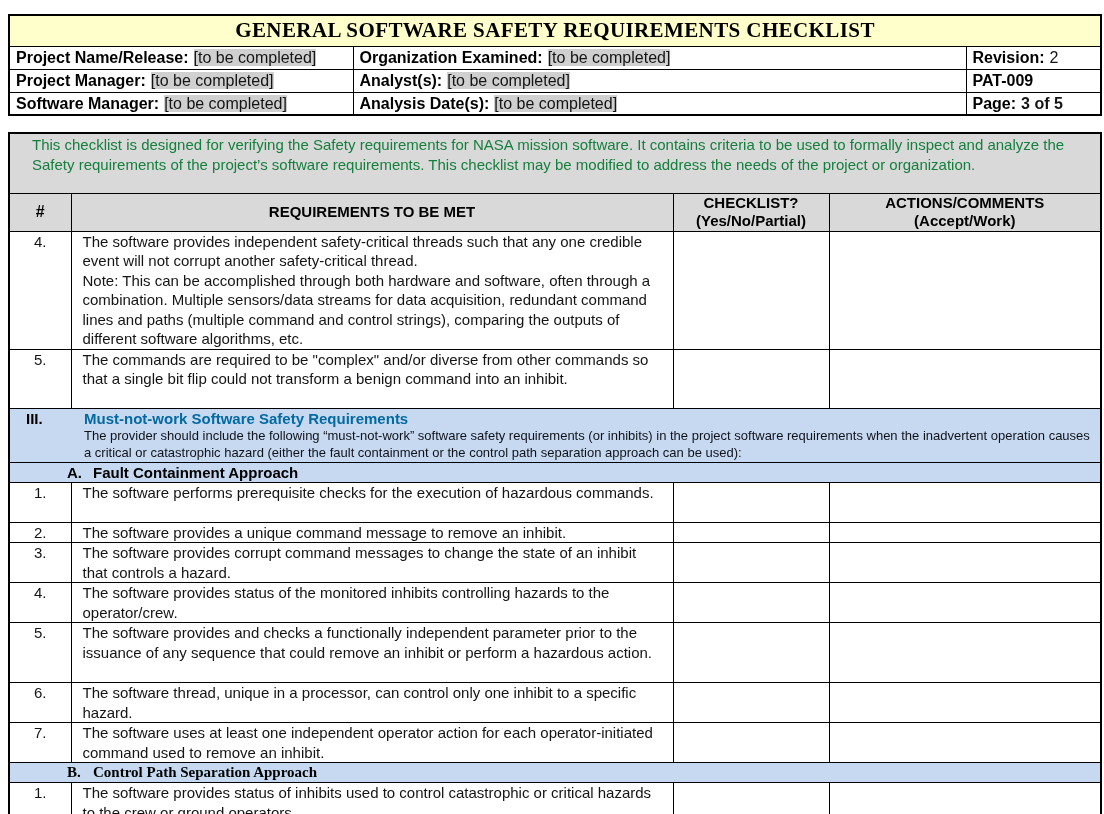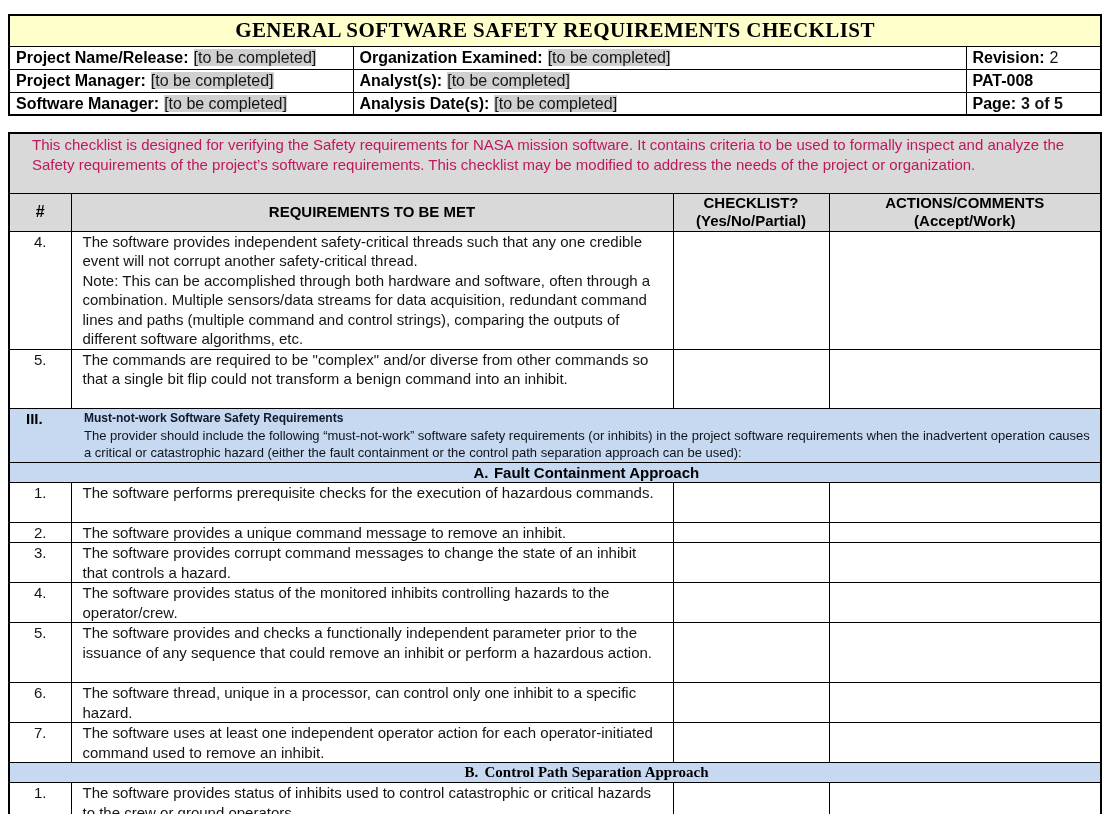--- a/index.html
+++ b/index.html
@@ -20,36 +20,36 @@
             vertical-align:middle; }
   .i-cell b { color:#000; }
   .val { margin-left:5px; }
   .hl { background:#D0D0D0; }
   .val-bold { font-weight:bold; }
 
   .gap { height:16px; }
 
   
   .intro-cell { background:#D9D9D9; font-size:15px; line-height:19.5px;
-                padding:1px 30px 0 22px; height:60px; color:#be185d; }
+                padding:1px 30px 0 22px; height:60px; color:#15803d; }
   .head-cell { background:#D9D9D9; font-weight:bold; text-align:center; vertical-align:middle;
                font-size:15px; line-height:18px; height:38px; color:#000; }
   .head-num { font-size:16px; }
 
   .c-num { text-align:center; font-size:15px; line-height:19.5px; padding-top:0; }
   .c-req { font-size:15px; line-height:19.5px; padding:0 8px 0 11px;margin-top:19px; }
 
   .section-cell { background:#C6D9F1; position:relative; padding:0 10px 0 74px;
                   font-size:13px; line-height:16.5px; color:#10131a; }
   .sec-num { position:absolute; left:16px; top:0; font-weight:bold; font-size:15px;
              line-height:19.5px; color:#000; }
-  .sec-title { font-weight:bold; font-size:12px; line-height:19.5px; color:#0f172a; display:block; }
+  .sec-title { font-weight:bold; font-size:15px; line-height:19.5px; color:#0369a1; display:block; }
 
   .sub-cell { background:#C6D9F1; font-weight:bold; font-size:15px; line-height:19px;
-              padding-left:57px; color:#000; vertical-align:middle;text-align:center; }
+              padding-left:57px; color:#000; vertical-align:middle; }
   .sub-letter { display:inline-block; width:26px; }
 </style>
 </head>
 <body>
 
 <div class="page">
 
   <table class="info-table">
     <colgroup>
         <col style="width:344px">
@@ -72,21 +72,21 @@
       </td>
     </tr>
     <tr>
       <td class="i-cell">
         <b>Project Manager:</b><span class="val hl">[to be completed]</span>
       </td>
       <td class="i-cell">
         <b>Analyst(s):</b><span class="val hl">[to be completed]</span>
       </td>
       <td class="i-cell">
-        <b>PAT-008</b><span class="val"></span>
+        <b>PAT-009</b><span class="val"></span>
       </td>
     </tr>
     <tr>
       <td class="i-cell">
         <b>Software Manager:</b><span class="val hl">[to be completed]</span>
       </td>
       <td class="i-cell">
         <b>Analysis Date(s):</b><span class="val hl">[to be completed]</span>
       </td>
       <td class="i-cell">

